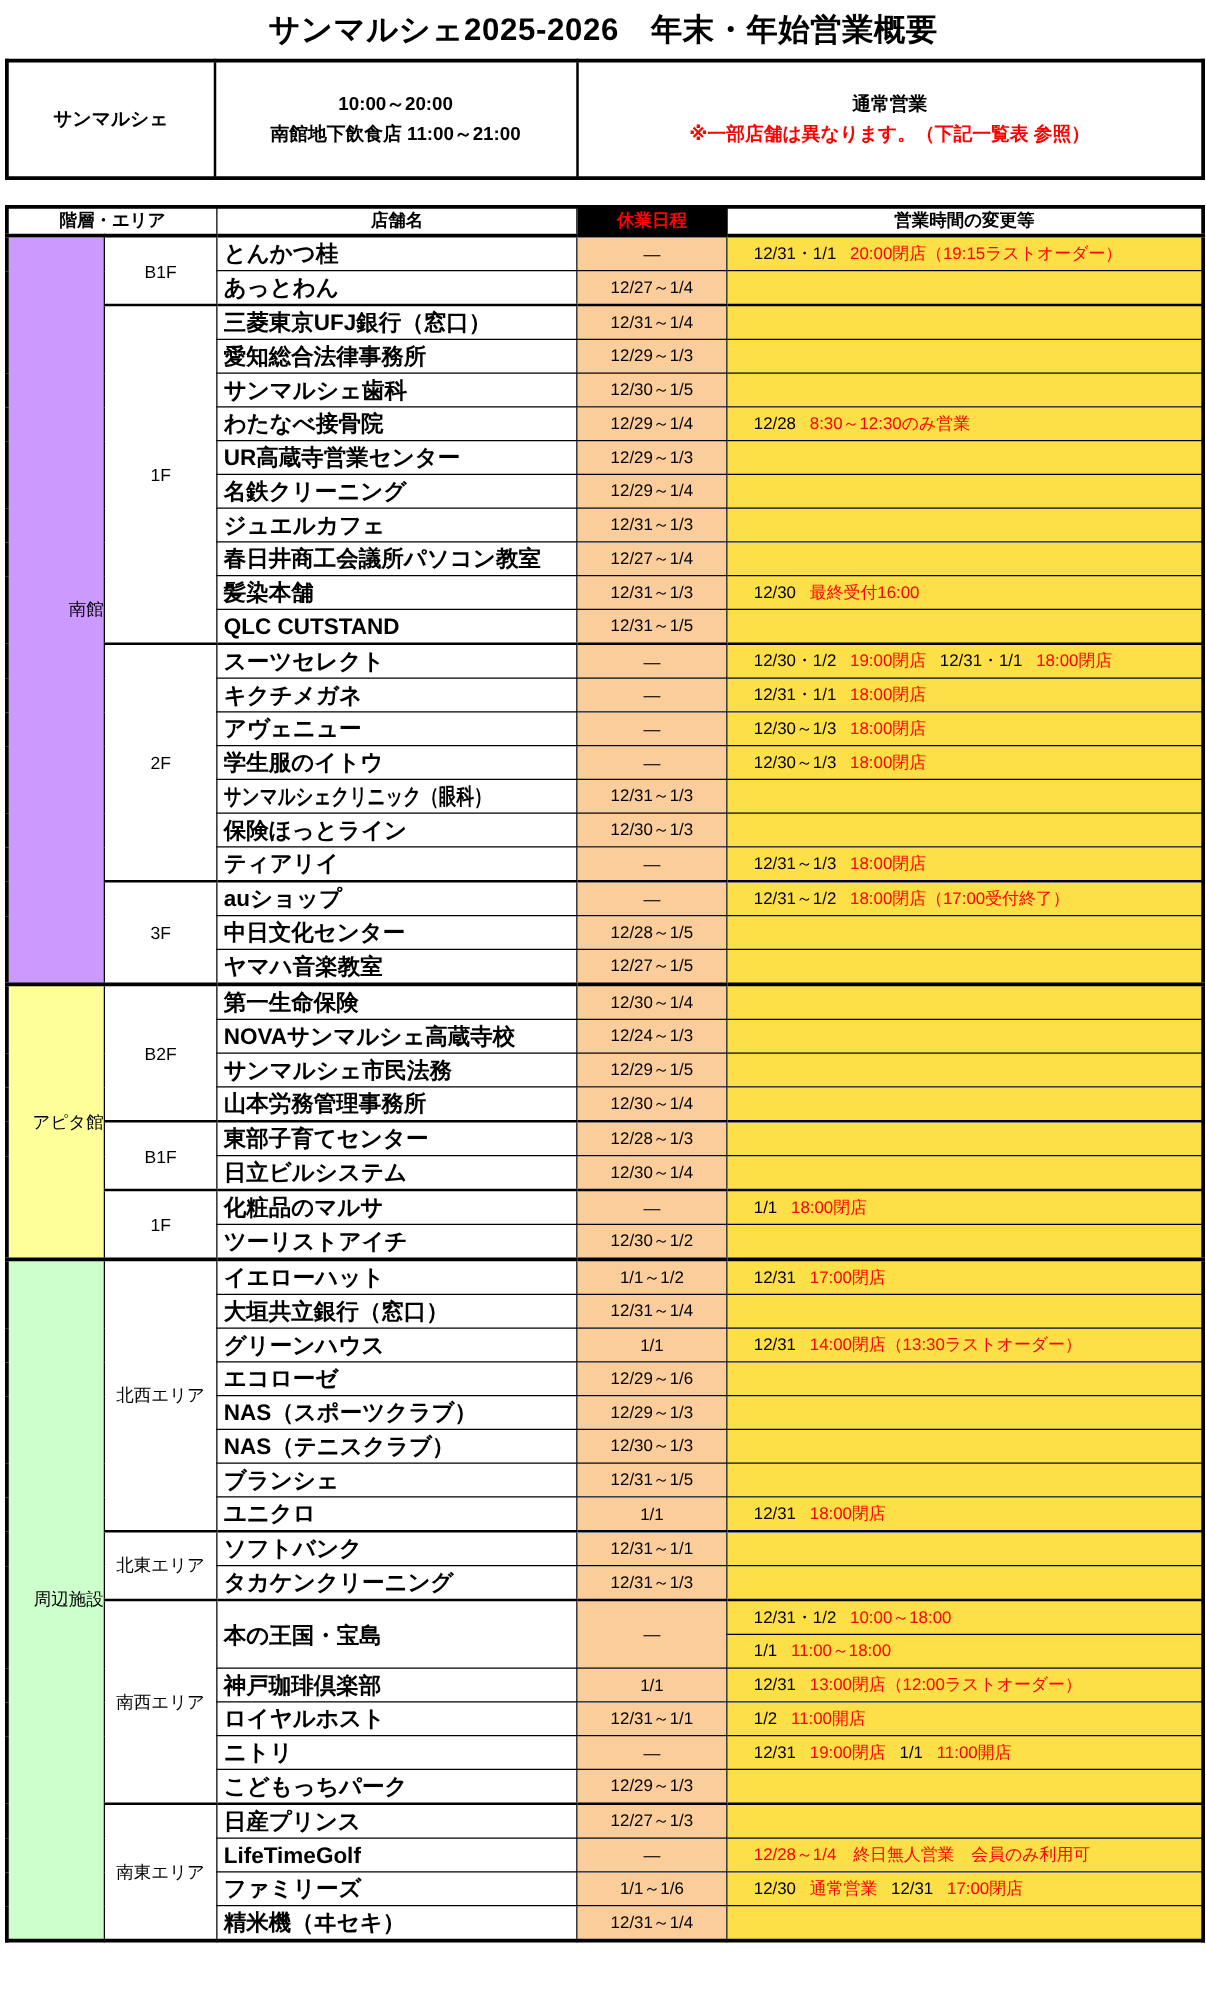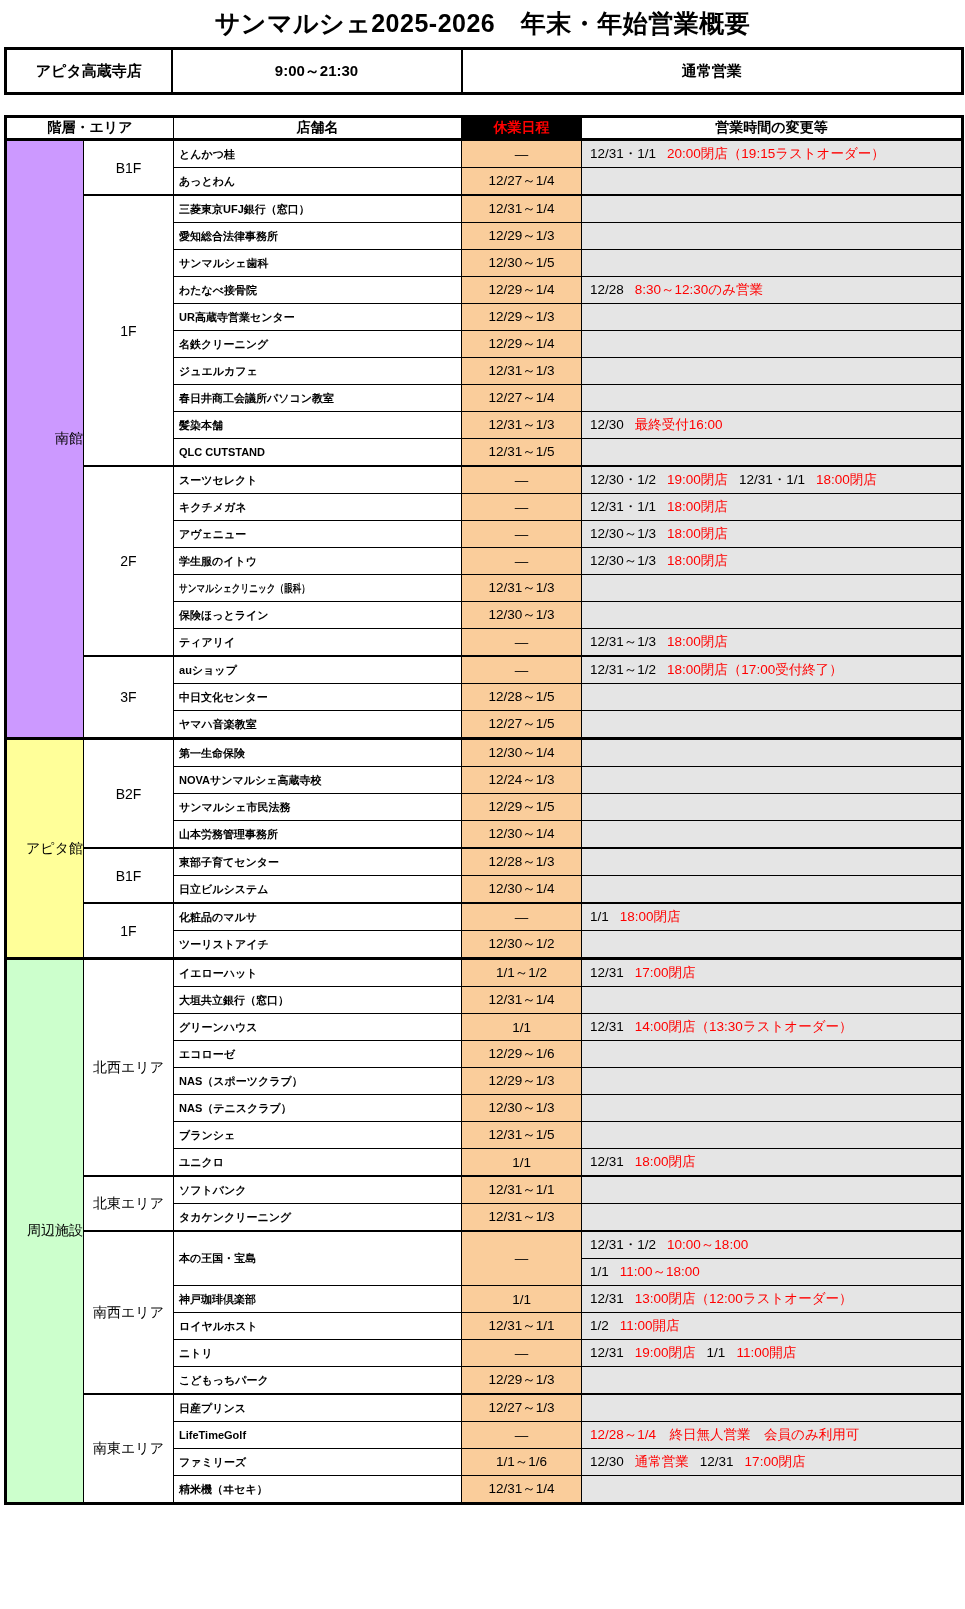--- a/index.html
+++ b/index.html
@@ -16,50 +16,52 @@
   .summary tr.r2 td { height:40px; }
   .summary .red { color:#ff0000; }
 
   
   .main { border:3px solid #000; margin-top:20px; }
   .main th { border:1px solid #000; border-bottom:3px solid #000; font-size:14px; font-weight:bold; height:20px; padding:0; text-align:center; vertical-align:middle; }
   .main th.closed-h { color:#ff0000; }
   .main td { border:1px solid #000; height:26px; padding:0; vertical-align:middle; font-size:13.5px; overflow:hidden; white-space:nowrap; }
   .main td.group { text-align:right; font-weight:normal; font-size:14px; }
   .main td.floor { text-align:center; font-size:14px; background:#fff; }
-  .main td.store { padding-left:5px; font-weight:bold; font-size:11px; background:#fff; }
+  .main td.store { padding-left:5px; font-weight:bold; font-size:18px; background:#fff; }
   .main td.closed { text-align:center; }
-  .main td.change { padding-left:8px; background:#e5e5e5; }
+  .main td.change { padding-left:21px; background:#fde047; }
   .seg { margin-right:11px; }
   .seg:last-child { margin-right:0; }
   .seg.r { color:#ff0000; }
   .condensed { display:inline-block; transform:scaleX(0.78); transform-origin:left center; }
   tr.floor-start td { border-top:2px solid #000; }
   tr.building-start td { border-top:3px solid #000; }
 </style>
 </head>
 <body>
 
 <div class="page">
   <div class="title">サンマルシェ2025-2026　年末・年始営業概要</div>
 
   <table class="summary">
     <colgroup>
         <col style="width:166px">
         <col style="width:290px">
         <col style="width:501px">
       </colgroup>
     <tbody>
-        <tr class="r2">
-          <td>アピタ高蔵寺店</td>
+        <tr class="r1">
+          <td>サンマルシェ</td>
           <td>
-            <div>9:00～21:30</div>
+            <div>10:00～20:00</div>
+            <div>南館地下飲食店 11:00～21:00</div>
           </td>
           <td>
             <div>通常営業</div>
+            <div class="red">※一部店舗は異なります。（下記一覧表 参照）</div>
           </td>
         </tr>
       </tbody>
   </table>
 
   <table class="main">
     <colgroup>
       <col style="width:78px">
         <col style="width:90px">
         <col style="width:288px">

